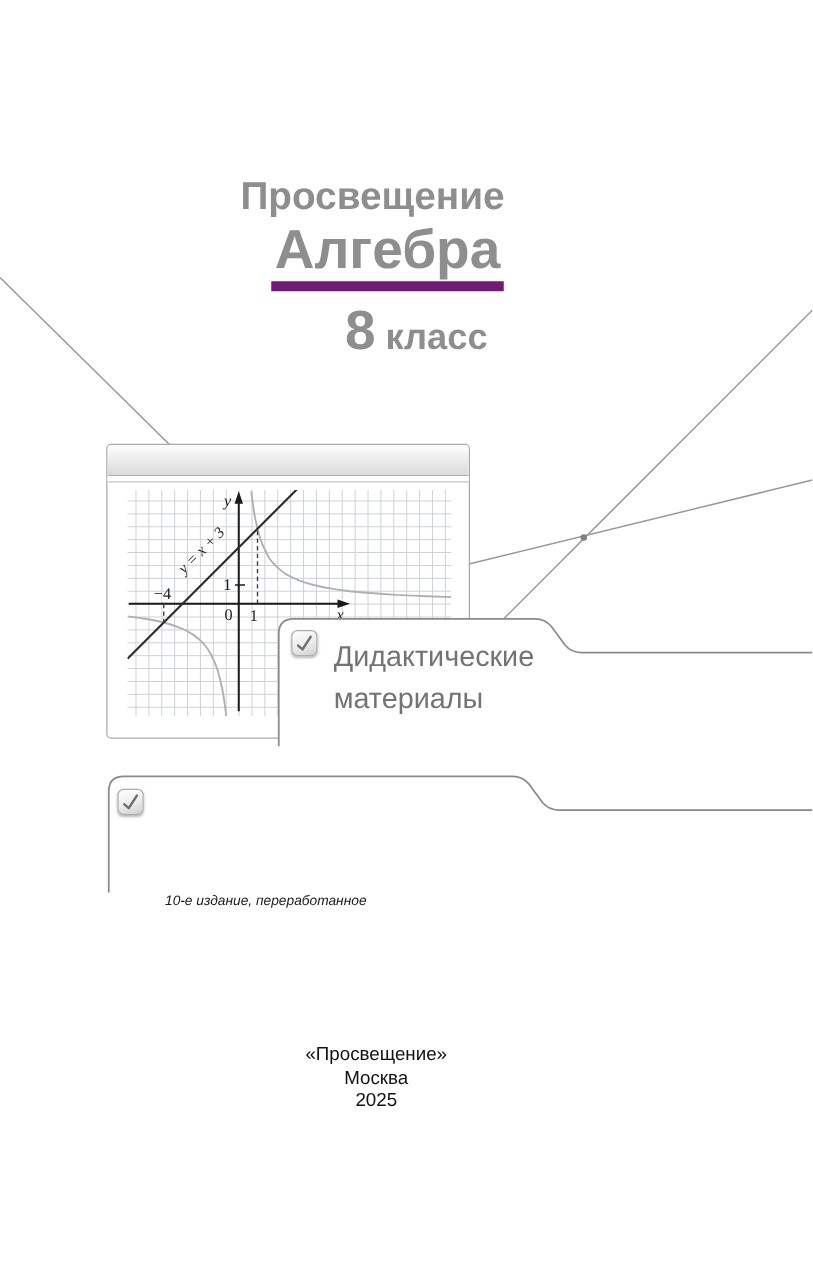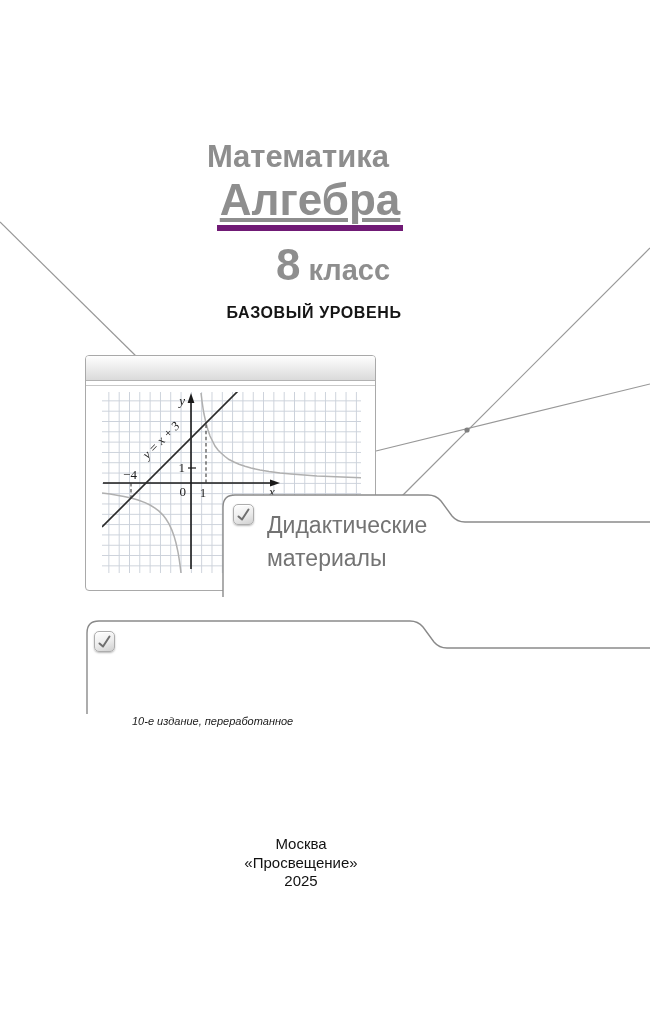--- a/index.html
+++ b/index.html
@@ -3,21 +3,21 @@
 <meta charset="utf-8">
 <style>
   html,body{margin:0;padding:0;background:#fff;}
   .page{position:relative;width:650px;height:1010px;background:#ffffff;overflow:hidden;
         font-family:"Liberation Sans",sans-serif;}
   .abs{position:absolute;}
 
   
   .t-subject{top:139px;left:0;width:596px;text-align:center;font-size:31px;font-weight:bold;color:#8e8e8e;}
   .t-course{top:177px;left:0;width:620px;text-align:center;font-size:44px;font-weight:bold;color:#8e8e8e;line-height:1.05;}
-  .t-course .underlined{display:inline-block;border-bottom:6px solid #701a75;padding:0 3px 2px;text-decoration:underline;}
+  .t-course .underlined{display:inline-block;border-bottom:8px solid #701a75;padding:0 3px 2px;}
   .t-grade{top:243px;left:16px;width:634px;text-align:center;color:#8e8e8e;font-weight:bold;line-height:43px;}
   .t-grade .num{font-size:44px;}
   .t-grade .word{font-size:29px;margin-left:8px;}
   .t-level{top:304px;left:0;width:628px;text-align:center;font-size:16px;font-weight:bold;
            letter-spacing:0.6px;color:#151515;}
 
   
   svg.layer{position:absolute;left:0;top:0;pointer-events:none;}
 
   
@@ -51,28 +51,27 @@
 
 <div class="page">
 
   <svg class="layer" width="650" height="1010">
     <line x1="0" y1="222" x2="140" y2="360" stroke="#989898" stroke-width="1.2"></line>
     <line x1="402" y1="496" x2="650" y2="248" stroke="#989898" stroke-width="1.2"></line>
     <line x1="376" y1="451" x2="650" y2="384" stroke="#989898" stroke-width="1.2"></line>
     <circle cx="467" cy="430" r="2.6" fill="#7f7f7f"></circle>
   </svg>
 
-  <div class="abs t-subject">Математика</div>
+  <div class="abs t-subject">Просвещение</div>
   <div class="abs t-course">
     <span class="underlined">Алгебра</span>
   </div>
   <div class="abs t-grade">
     <span class="num">8</span><span class="word">класс</span>
   </div>
-  <div class="abs t-level">БАЗОВЫЙ УРОВЕНЬ</div>
 
   <div class="abs graph-card">
     <div class="graph-card-header"></div>
     <div class="graph-card-sep"></div>
     <div class="graph-body">
       <div class="graph-grid"></div>
       <svg class="graph-svg" width="259" height="181" viewBox="0 0 259 181">
 
         <line x1="1" y1="91" x2="169" y2="91" stroke="#1a1a1a" stroke-width="1.6"></line>
         <polygon points="178,91 168,87.6 168,94.4" fill="#1a1a1a"></polygon>
@@ -116,18 +115,18 @@
 
   <div class="abs mini-icon" style="left:94px;top:631px;">
     <svg width="19" height="19" viewBox="0 0 19 19">
       <polyline points="4.5,11.5 8,14.5 14.5,4.5" fill="none" stroke="#6f6f6f" stroke-width="2" stroke-linecap="round" stroke-linejoin="round"></polyline>
     </svg>
   </div>
 
   <div class="abs edition-note">10-е издание, переработанное</div>
 
   <div class="abs imprint">
+    <span>«Просвещение»</span>
     <span>Москва</span>
-    <span>«Просвещение»</span>
     <span>2025</span>
   </div>
 
 </div>
 
 </body></html>

